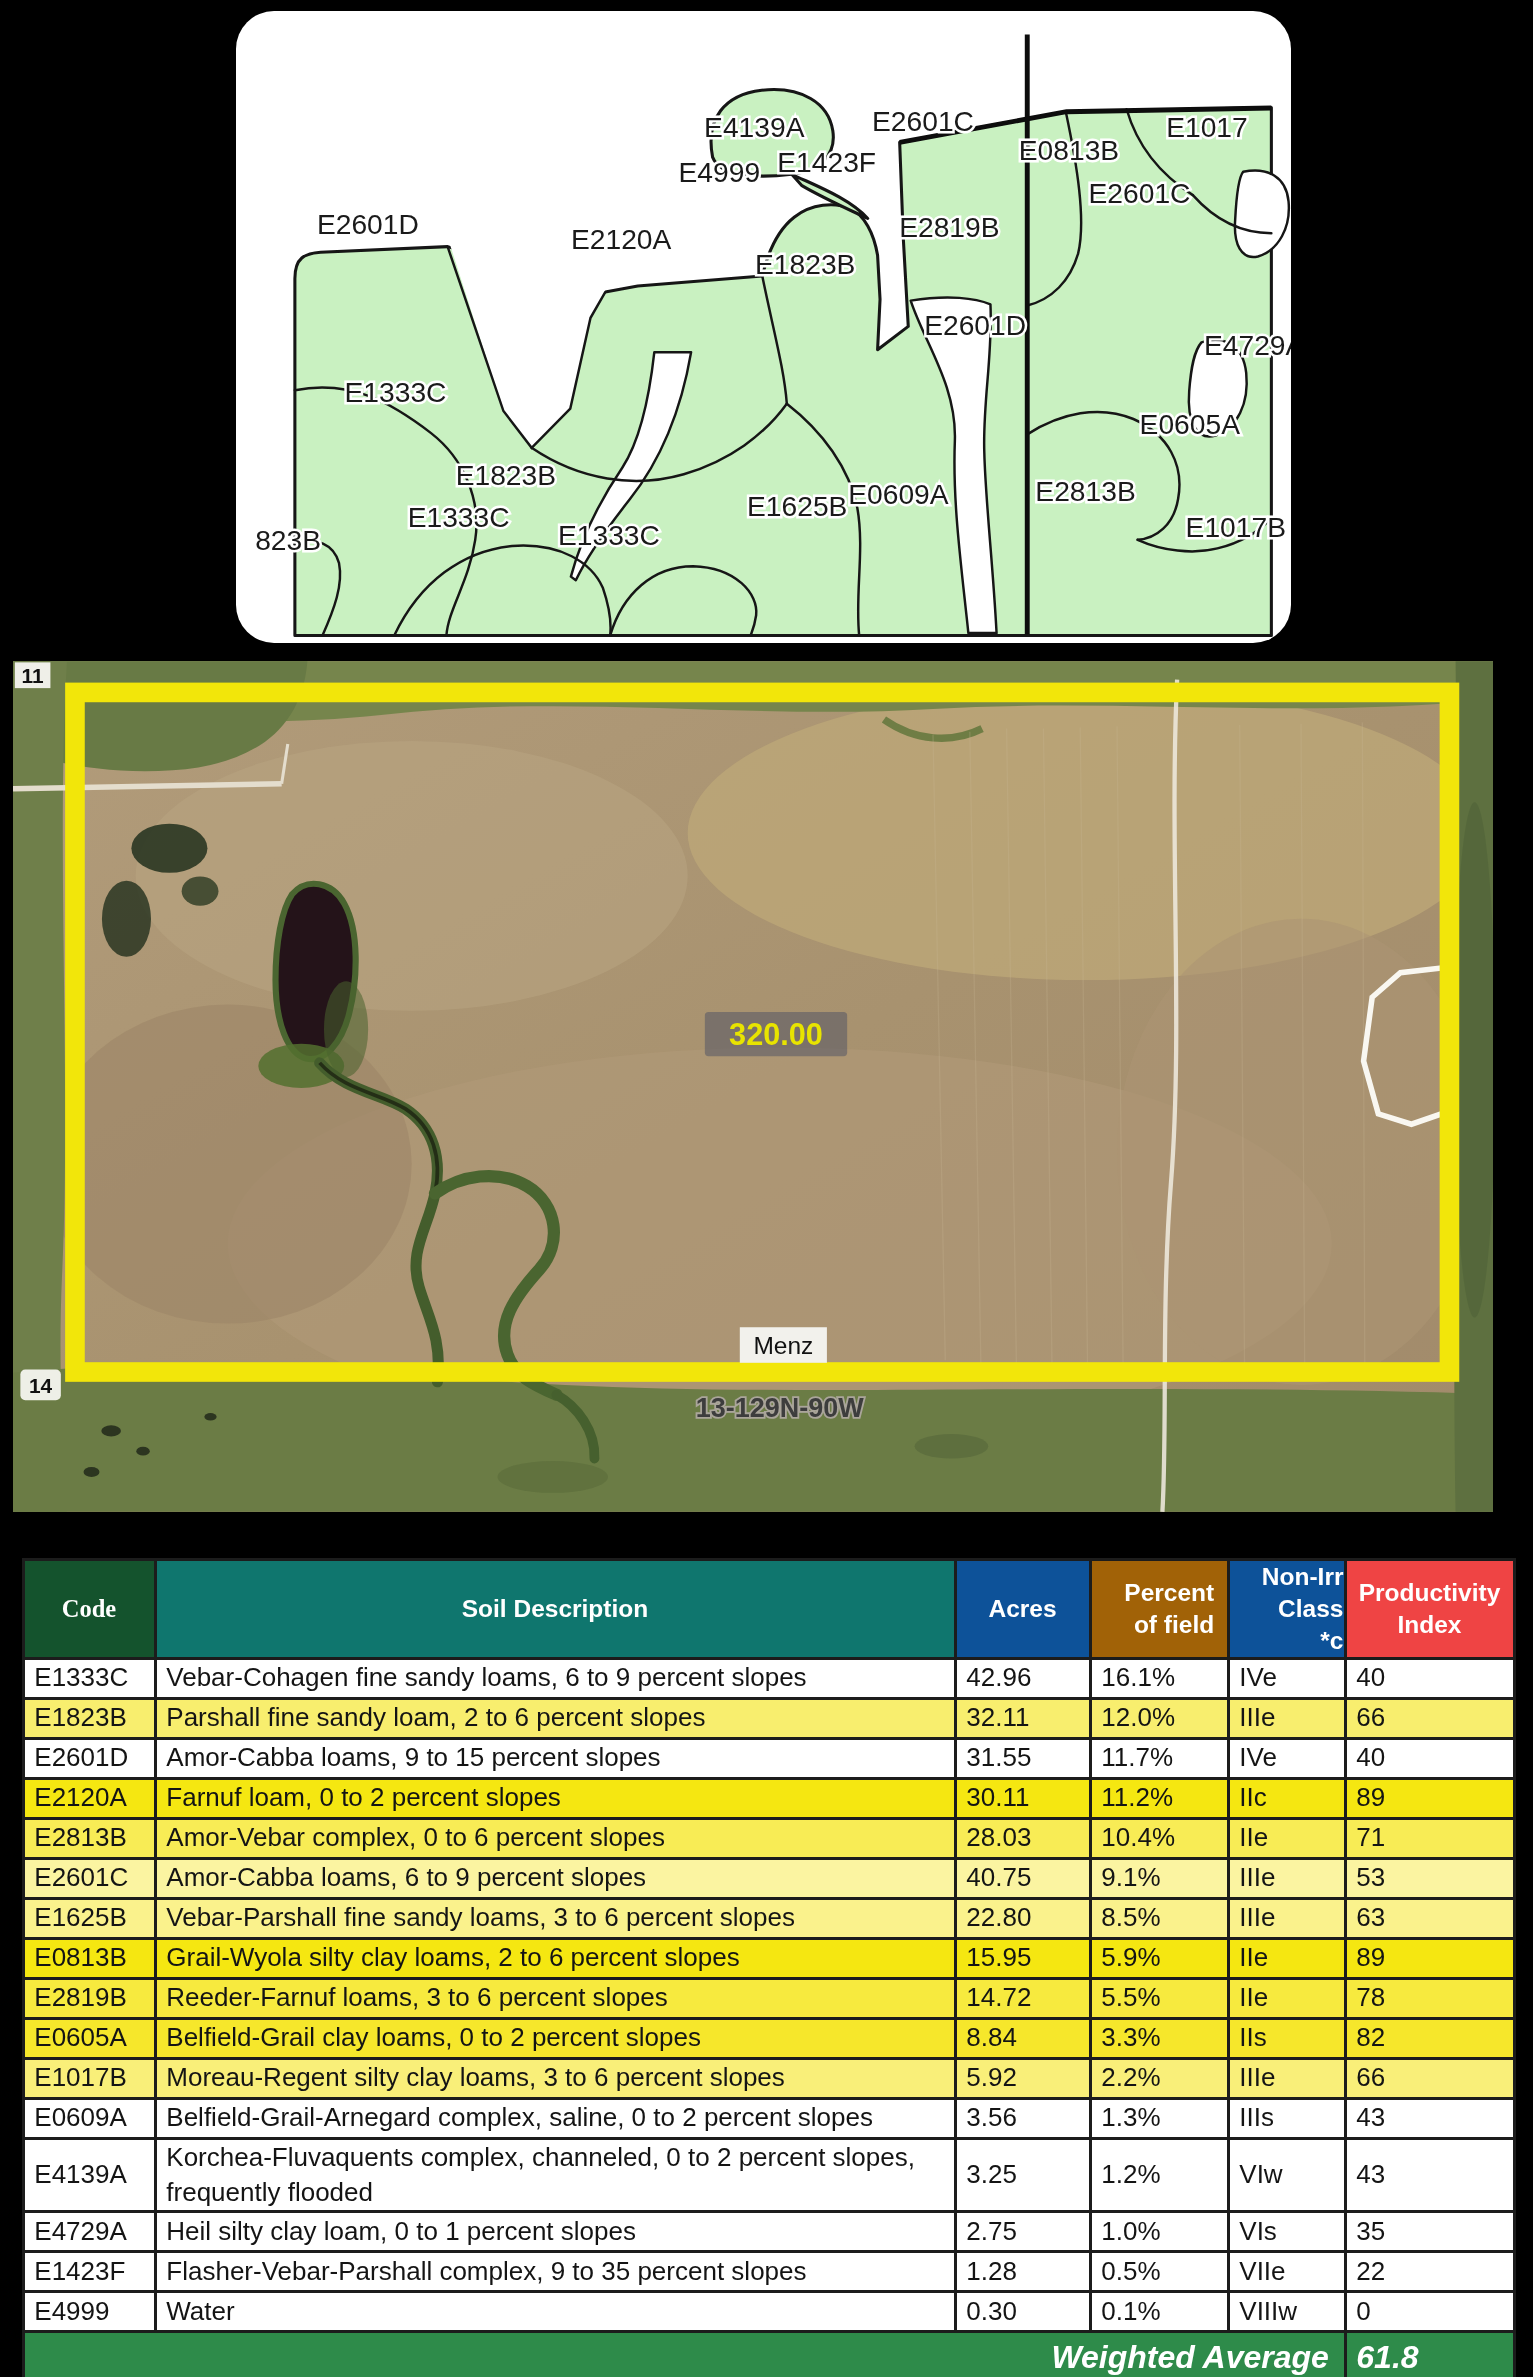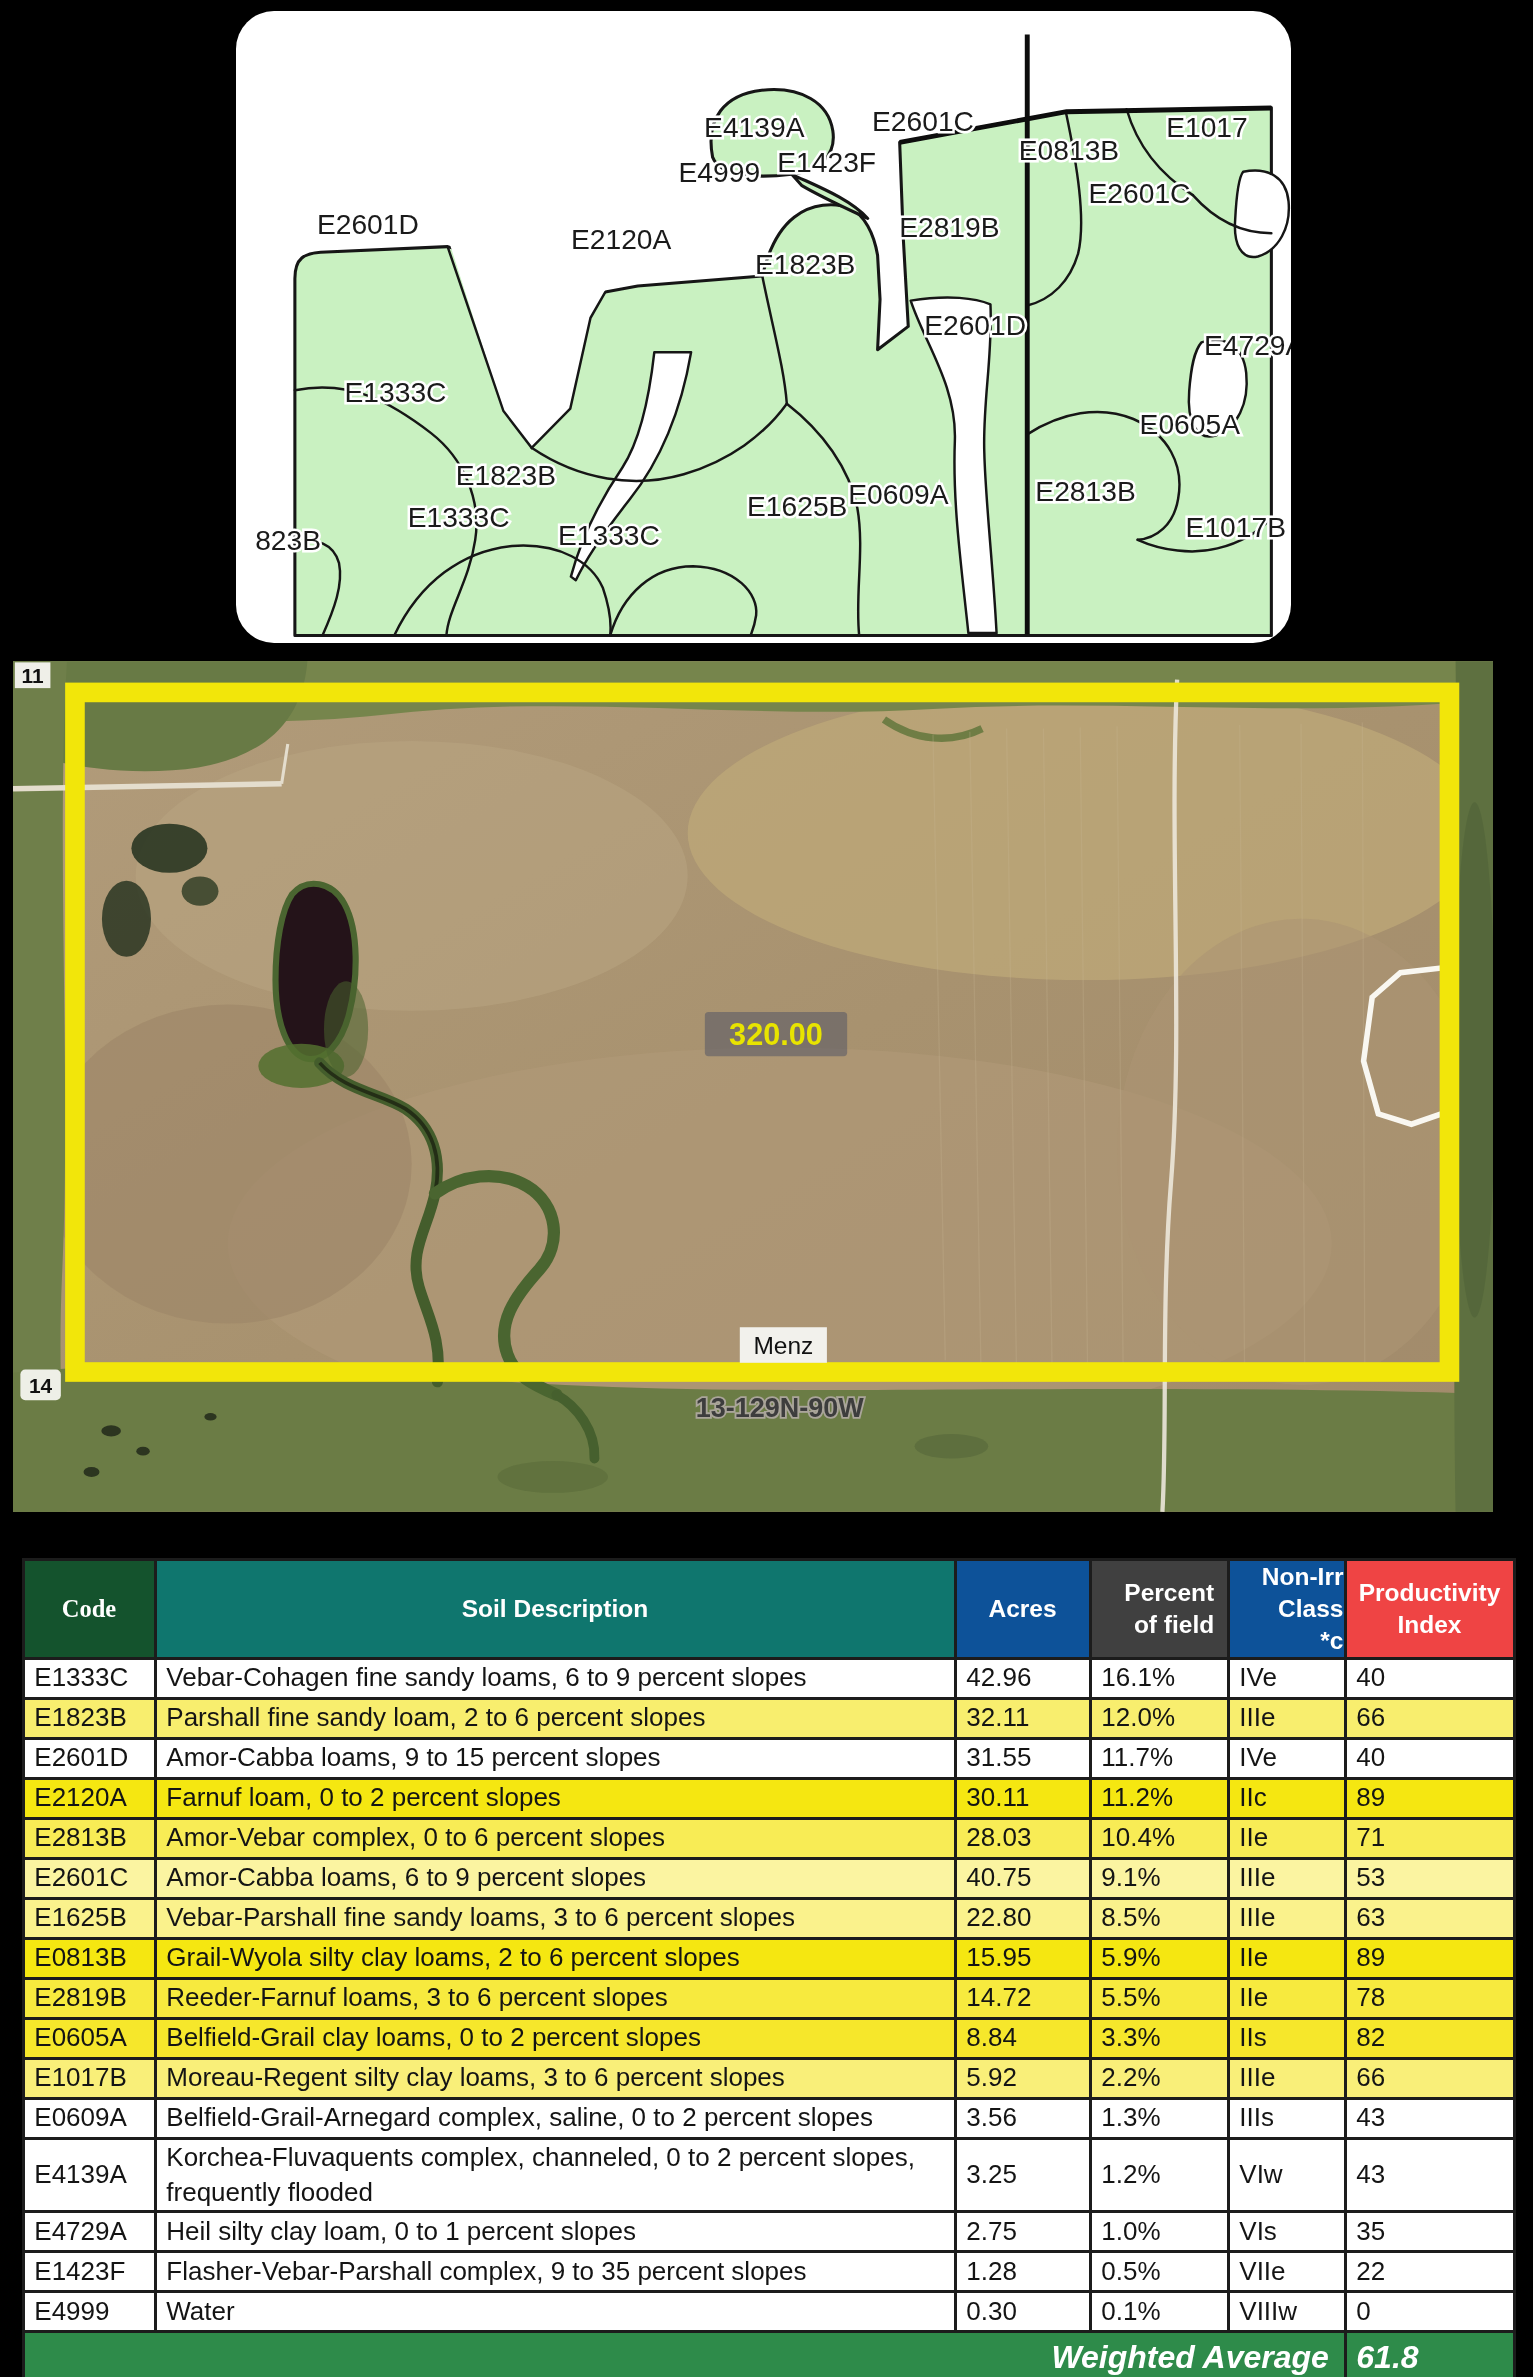--- a/index.html
+++ b/index.html
@@ -224,21 +224,21 @@
       <tr id="header-row">
           <th class="h0" style="background: #14532d; font-family: Liberation Serif, serif;">
             <div>Code</div>
           </th>
           <th class="h1" style="background: #0f766e;">
             <div>Soil Description</div>
           </th>
           <th class="h2" style="background: rgb(13, 82, 153);">
             <div>Acres</div>
           </th>
-          <th class="h3" style="background: #404040;">
+          <th class="h3" style="background: #a16207;">
             <div>Percent</div>
             <div>of field</div>
           </th>
           <th class="h4" style="background: rgb(13, 82, 153);">
             <div>Non-Irr</div>
             <div>Class *c</div>
           </th>
           <th class="h5" style="background: #ef4444;">
             <div>Productivity</div>
             <div>Index</div>

